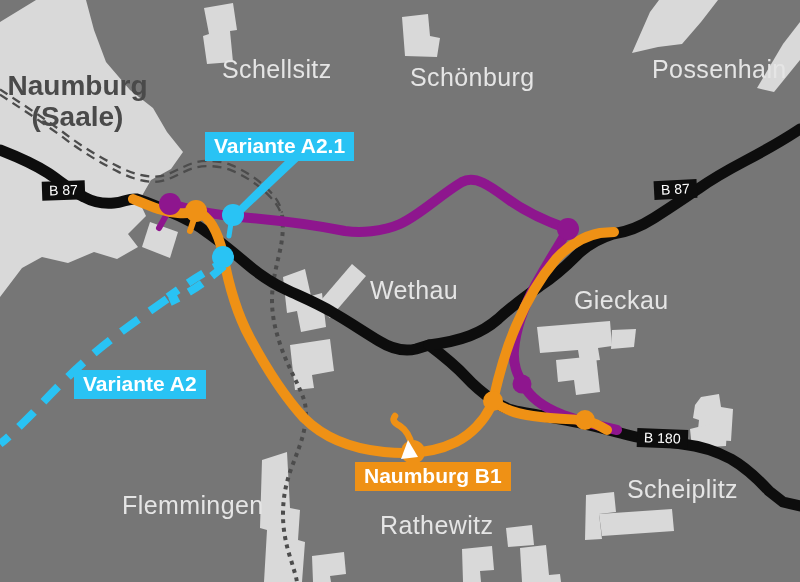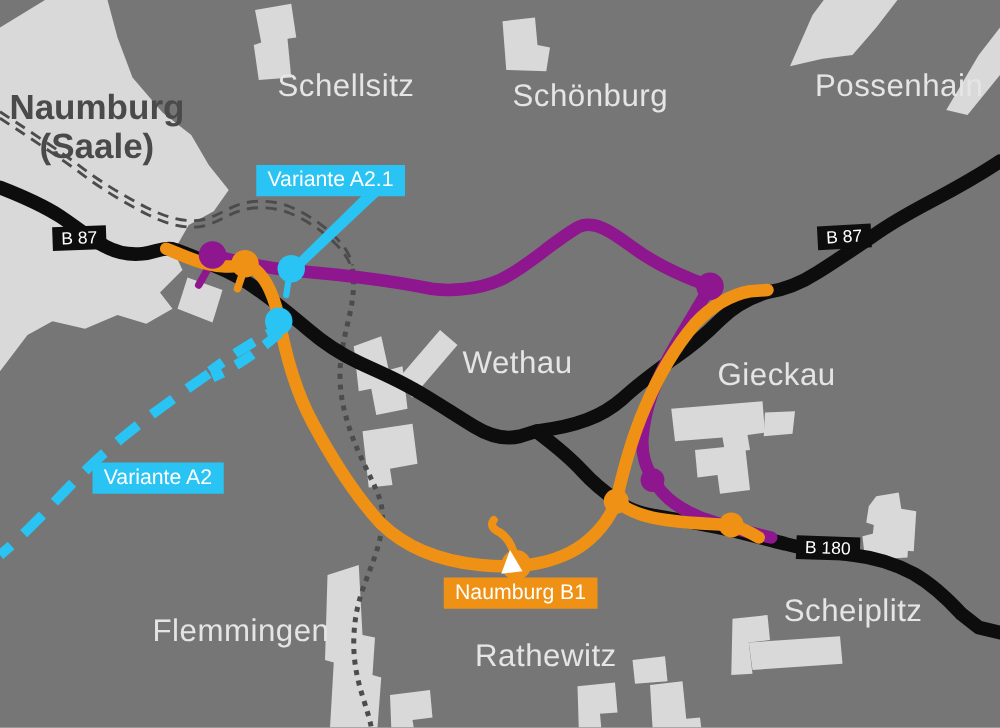--- a/index.html
+++ b/index.html
@@ -25,22 +25,22 @@
     color:#4a4a4a;
     font-size:28px;
     font-weight:700;
     line-height:31px;
     text-align:center;
     white-space:nowrap;
   }
   .variant{
     position:absolute;
     color:#ffffff;
-    font-size:17px;
-    font-weight:400;
+    font-size:21px;
+    font-weight:700;
     padding:2px 9px 3px 9px;
     white-space:nowrap;
   }
   .variant.cyan{background:#29c3f4;}
   .variant.purple{background:#8e168e;}
   .variant.orange{background:#ef9115;}
   .shield{
     position:absolute;
     background:#0d0d0d;
     color:#ffffff;

